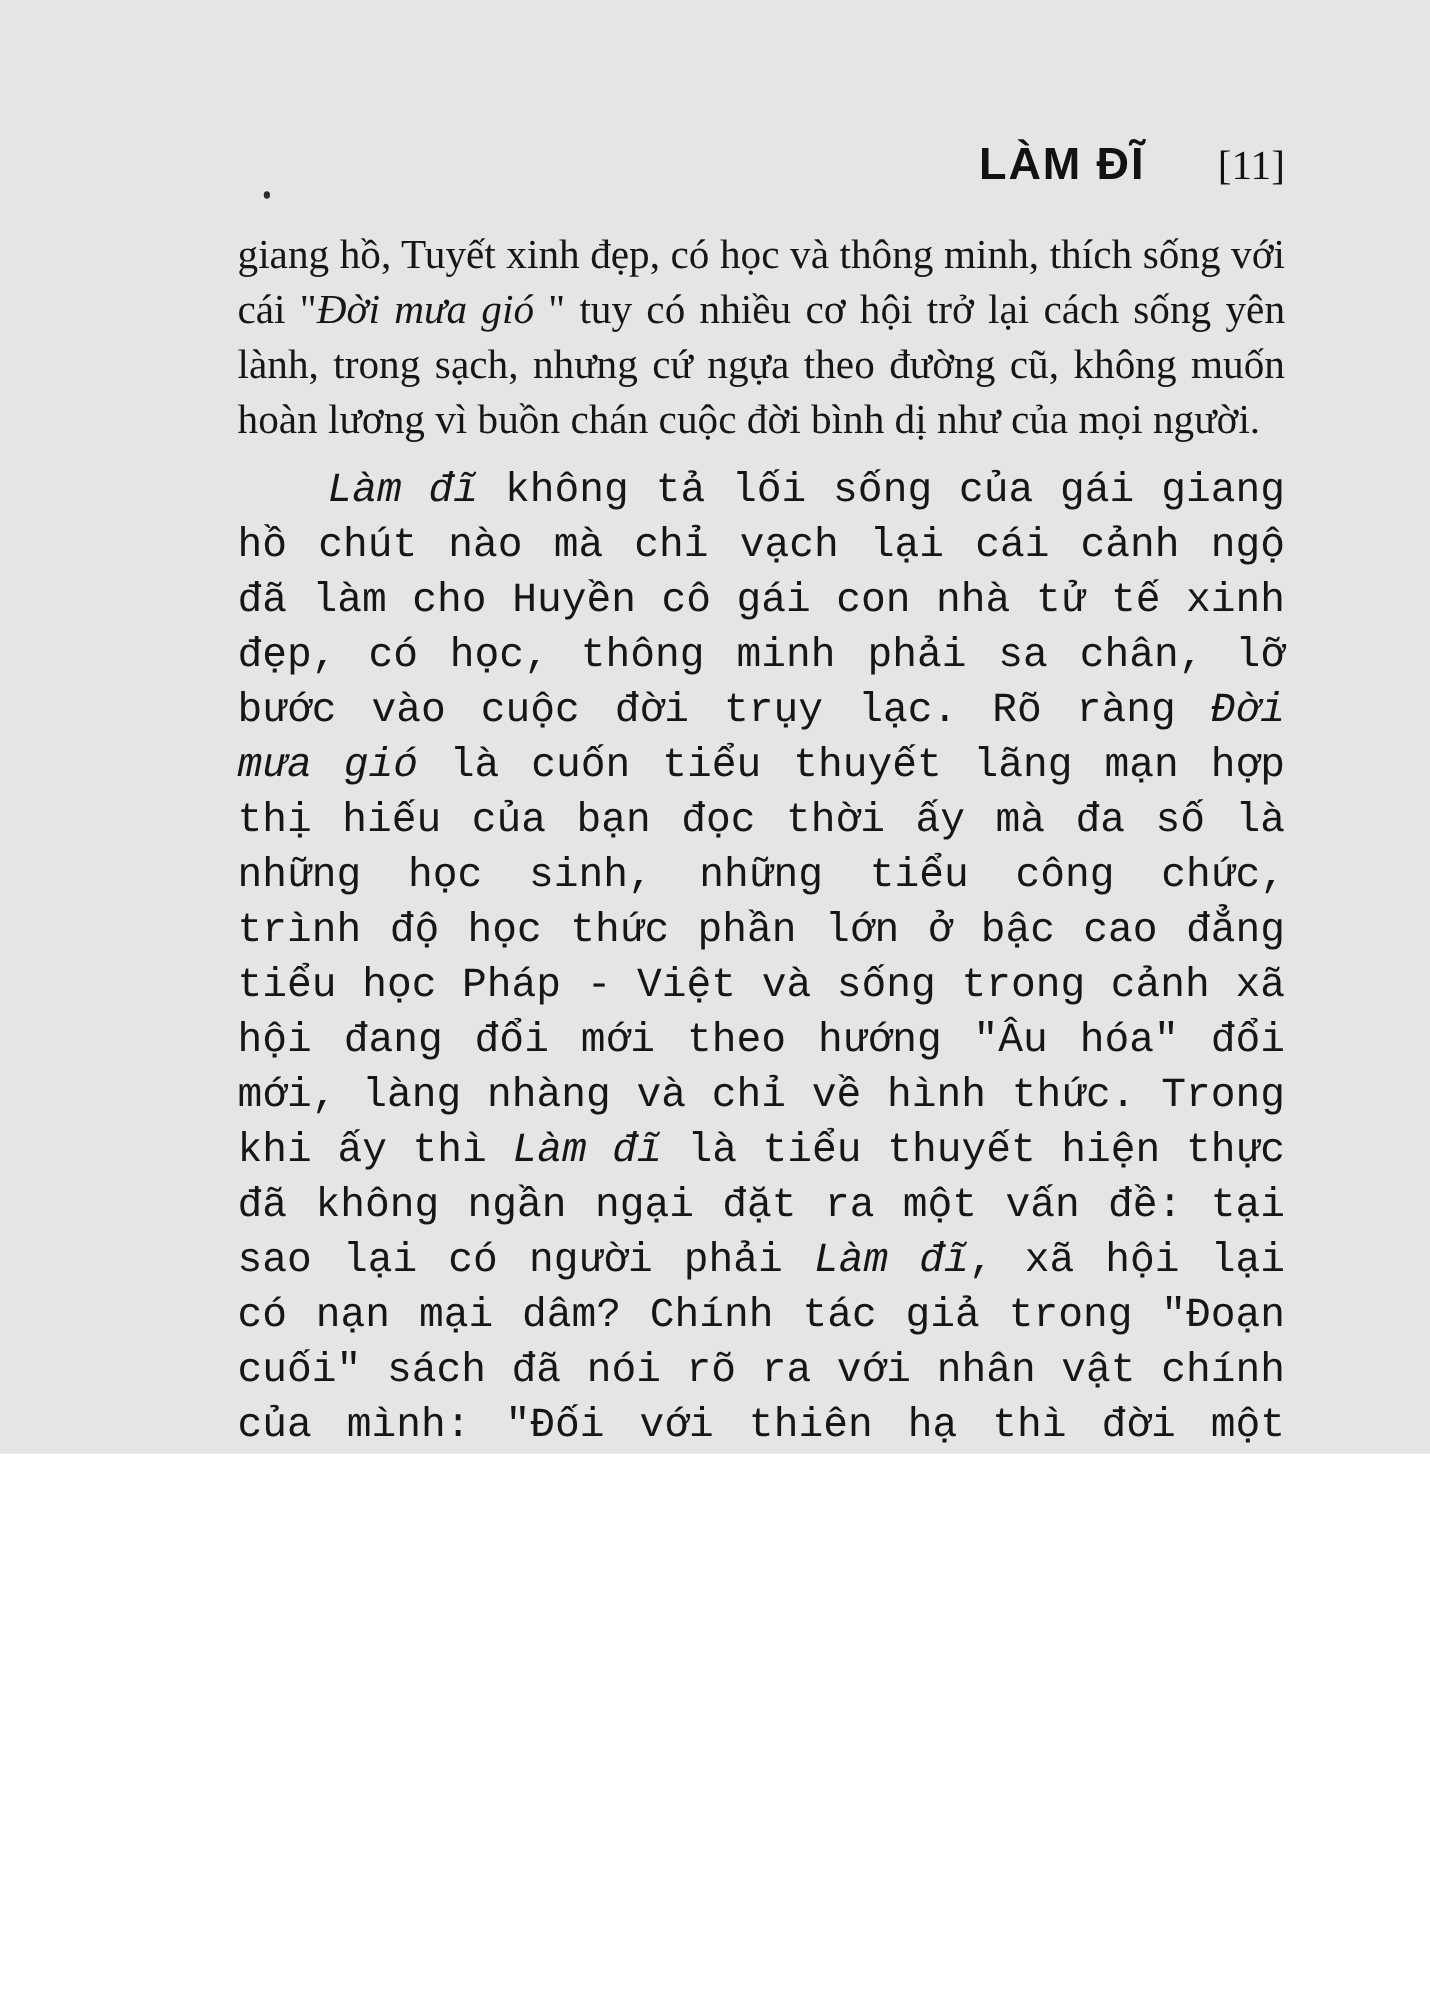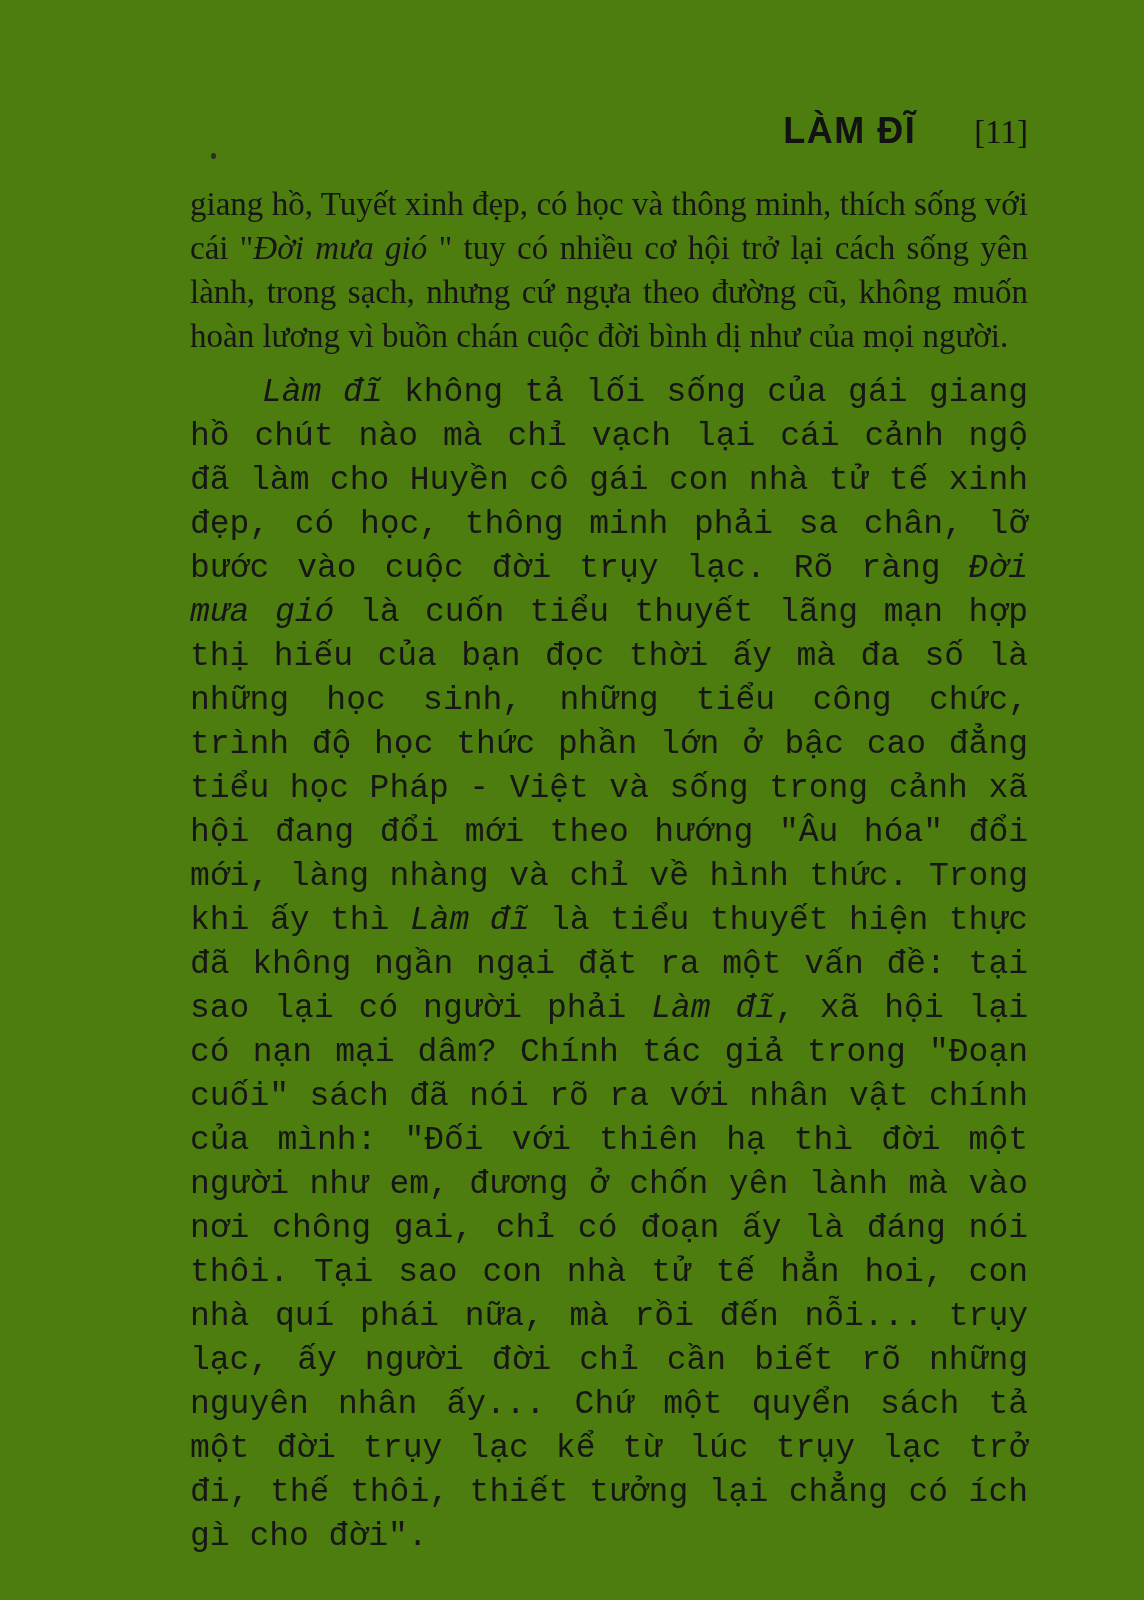--- a/index.html
+++ b/index.html
@@ -1,20 +1,20 @@
 <!DOCTYPE html>
 <html><head>
 <meta charset="utf-8">
 <style>
   html, body { margin: 0; padding: 0; }
   .page {
     position: relative;
     width: 1144px;
-    height: 1600px;
-    background: #4d7c0f;
+    height: 1163px;
+    background: #e5e5e5;
     font-family: "Liberation Serif", "DejaVu Serif", serif;
     color: #161616;
     overflow: hidden;
   }
   .running-header {
     position: absolute;
     top: 110px;
     left: 0;
     right: 116px;
     display: flex;

